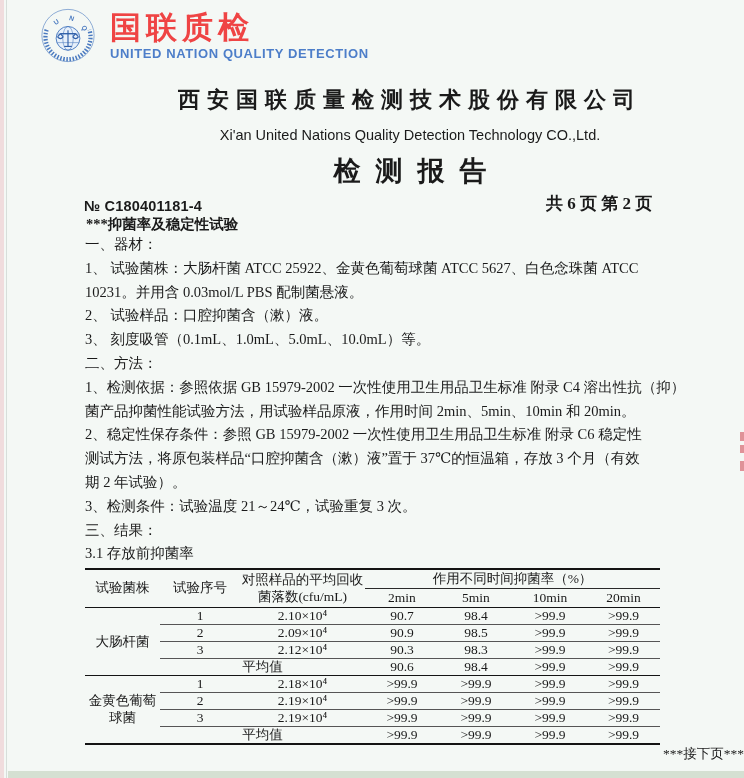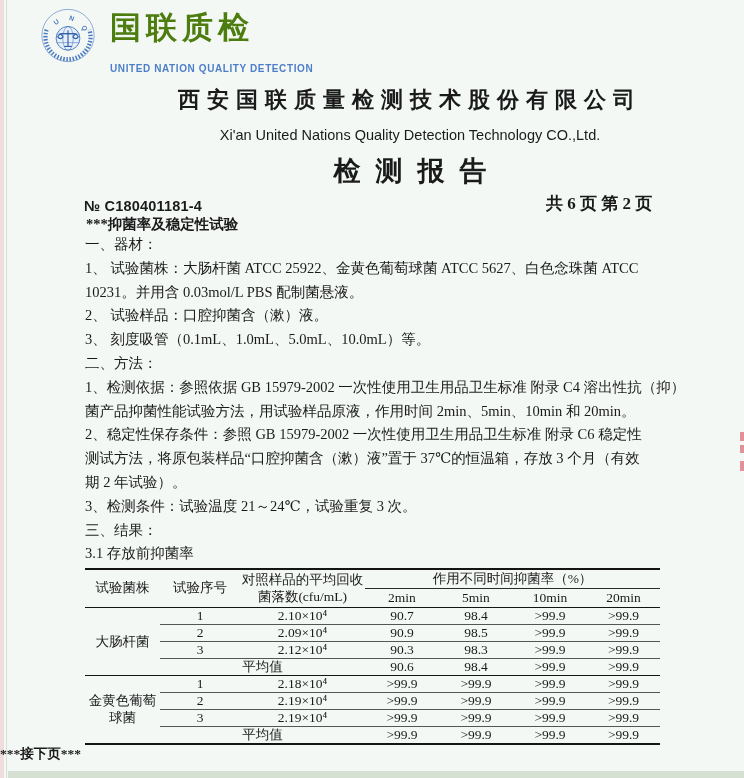--- a/index.html
+++ b/index.html
@@ -22,21 +22,21 @@
   
   .logo { position:absolute; left:38px; top:7px; display:flex; align-items:flex-start; }
   .emblem { width:60px; height:57px; }
   .logo-text { margin-left:12px; margin-top:4px; }
   .logo-cn {
     font-family:"Liberation Sans","DejaVu Sans",sans-serif;
     font-size:31px; font-weight:bold; letter-spacing:5px; line-height:34px;
   }
   .logo-en {
     font-family:"Liberation Sans","DejaVu Sans",sans-serif;
-    font-size:10px; font-weight:bold; letter-spacing:0.6px; margin-top:18px;
+    font-size:13px; font-weight:bold; letter-spacing:0.6px; margin-top:1px;
   }
 
   
   .center-line { position:absolute; left:8px; width:100%; text-align:center; white-space:nowrap;margin-left:30px; }
   .company-cn { top:85px;  font-size:22px; font-weight:bold; letter-spacing:7px; }
   .company-en { top:127px; font-size:14.5px; font-family:Liberation Sans, sans-serif; }
   .report-title { top:153px; font-size:27px; font-weight:bold; letter-spacing:15px; text-indent:15px; }
 
   .report-no {
     position:absolute; left:84px; top:198px; font-size:14.5px; font-weight:bold;
@@ -59,22 +59,22 @@
            font-size:13.5px; line-height:16px; padding:0; }
   thead th { border-bottom:1.8px solid #141414; }
   thead th.span-head { border-bottom:1px solid #2a2a2a; height:19px; }
   thead tr.time-row th { height:19px; }
   tbody td { height:17px; }
   tbody tr + tr td { border-top:1px solid #555; }
   tbody tr.block-start td { border-top:1.6px solid #141414; }
   td.strain { line-height:17px; }
   .control-th div { line-height:17px; }
 
-  .footer-note { position:absolute; left:0; top:745px; width:100%; text-align:left;
-                 font-size:13.5px; font-weight:bold; }
+  .footer-note { position:absolute; left:0; top:745px; width:100%; text-align:right;
+                 font-size:13.5px; font-weight:normal; }
 </style>
 </head>
 <body>
 
 <div class="page">
 
   <div class="edge-left"></div>
   <div class="scan-hairline"></div>
   <div class="edge-bottom"></div>
   <div class="stamp-marks">
@@ -98,21 +98,21 @@
       <path d="M 18.5,28.5 h 23 M 18.5,37.5 h 23" stroke="#4a7ac0" stroke-width="0.6"></path>
       <g stroke="#2f5ea8" stroke-width="1.2" fill="none">
         <path d="M 30,24.5 V 41"></path>
         <path d="M 22,28 H 38"></path>
         <path d="M 19,31.5 q 3,3.5 6,0 M 22,28 l -3,3.5 M 22,28 l 3,3.5"></path>
         <path d="M 35,31.5 q 3,3.5 6,0 M 38,28 l -3,3.5 M 38,28 l 3,3.5"></path>
         <path d="M 26,41.5 h 8"></path>
       </g>
     </svg>
     <div class="logo-text">
-      <div class="logo-cn" style="color:#4d7c0f">国联质检</div>
+      <div class="logo-cn" style="color:#ef4444">国联质检</div>
       <div class="logo-en" style="color:#4d7ec9">UNITED NATION QUALITY DETECTION</div>
     </div>
   </div>
 
   <div class="center-line company-cn">西安国联质量检测技术股份有限公司</div>
   <div class="center-line company-en">Xi'an United Nations Quality Detection Technology CO.,Ltd.</div>
   <div class="center-line report-title">检测报告</div>
 
   <div class="report-no">№ C180401181-4</div>
   <div class="page-label">共 6 页  第 2 页</div>

